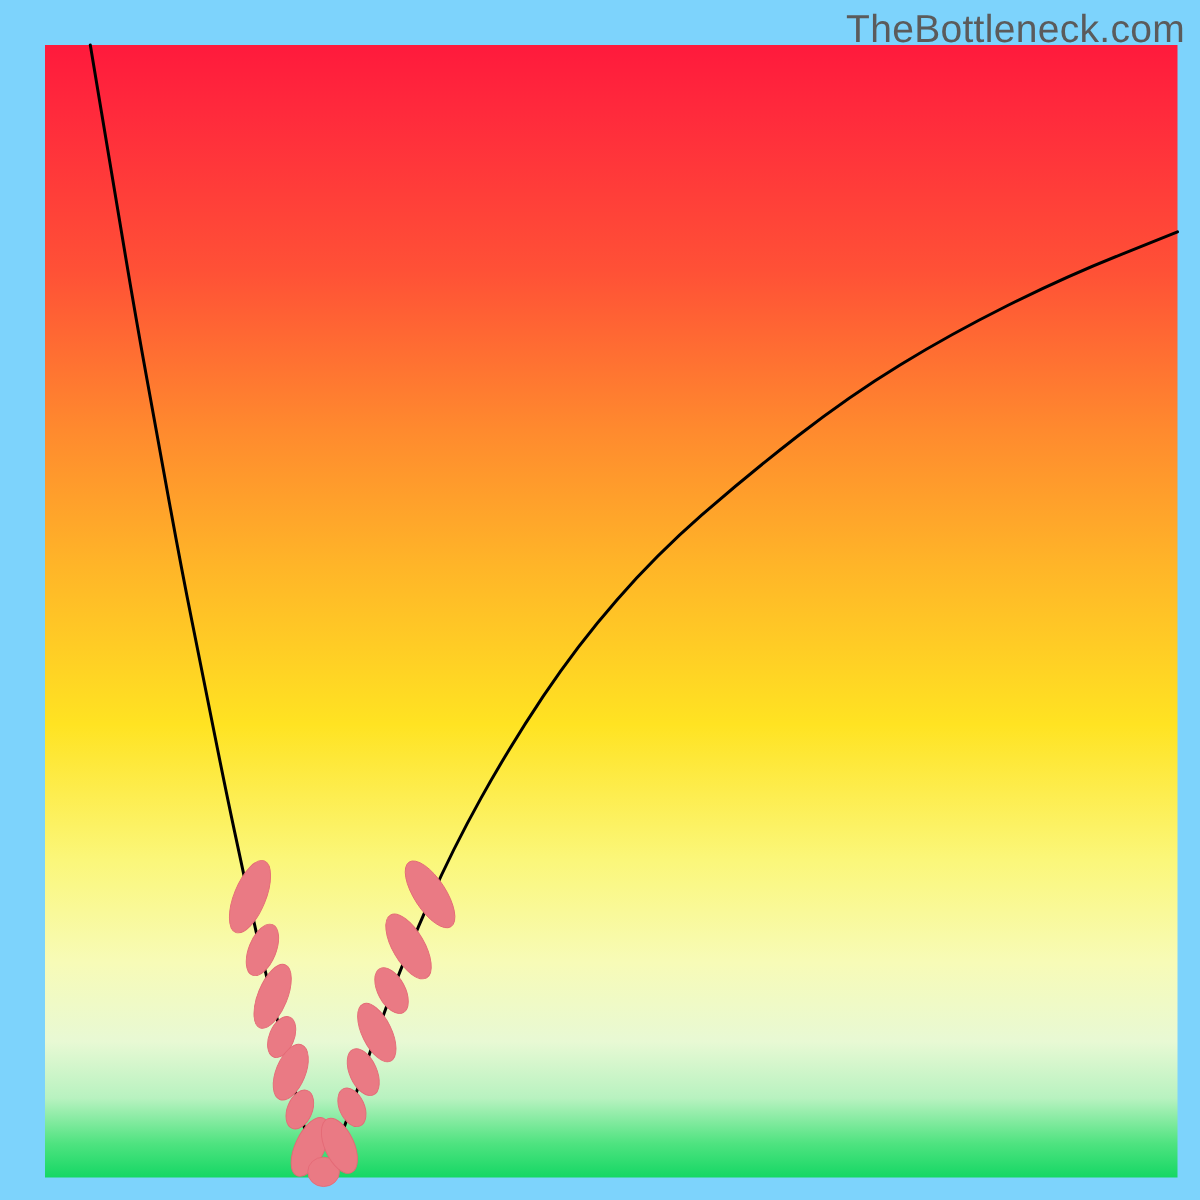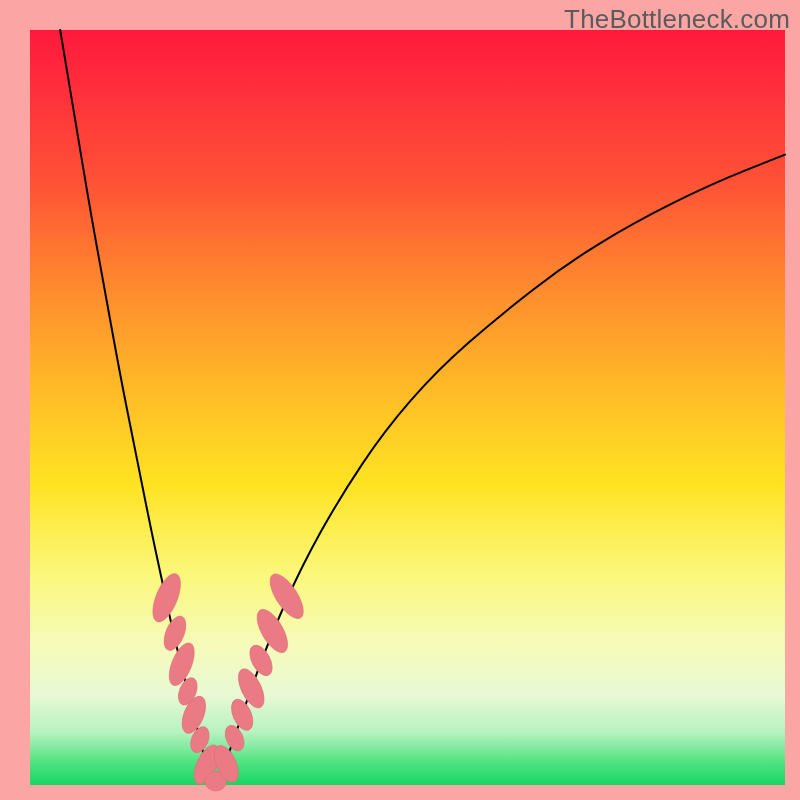--- a/index.html
+++ b/index.html
@@ -10,21 +10,21 @@
     overflow: hidden;
     background: #000;
     font-family: Arial, Helvetica, sans-serif;
   }
   .frame {
     position: absolute;
     left: 0;
     top: 0;
     width: 800px;
     height: 800px;
-    background: #fca5a5;
+    background: #7dd3fc;
   }
   .plot {
     position: absolute;
     left: 30px;
     top: 30px;
     width: 755px;
     height: 755px;
     
     background: linear-gradient(
       to bottom,

